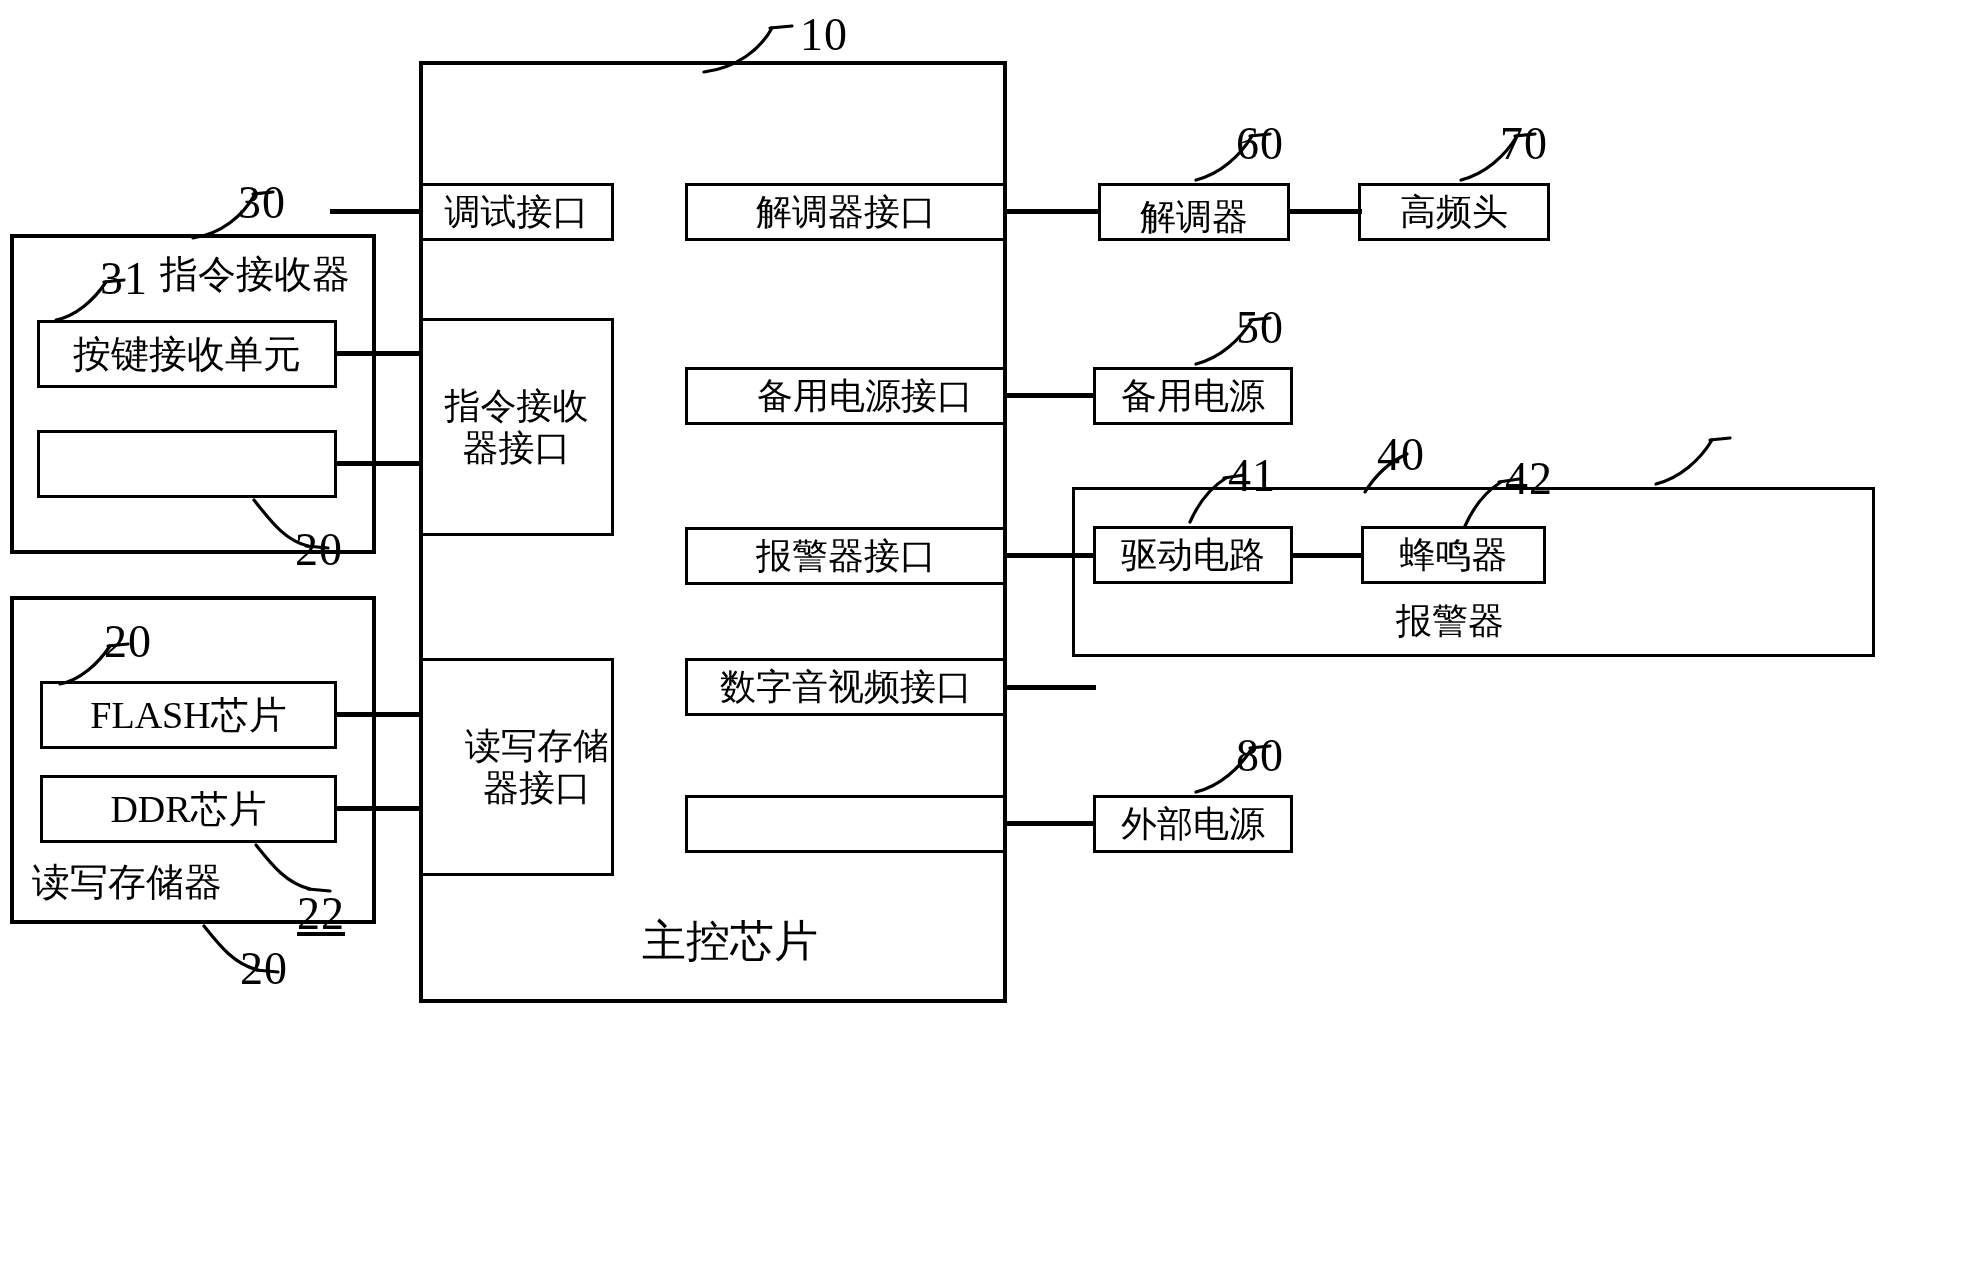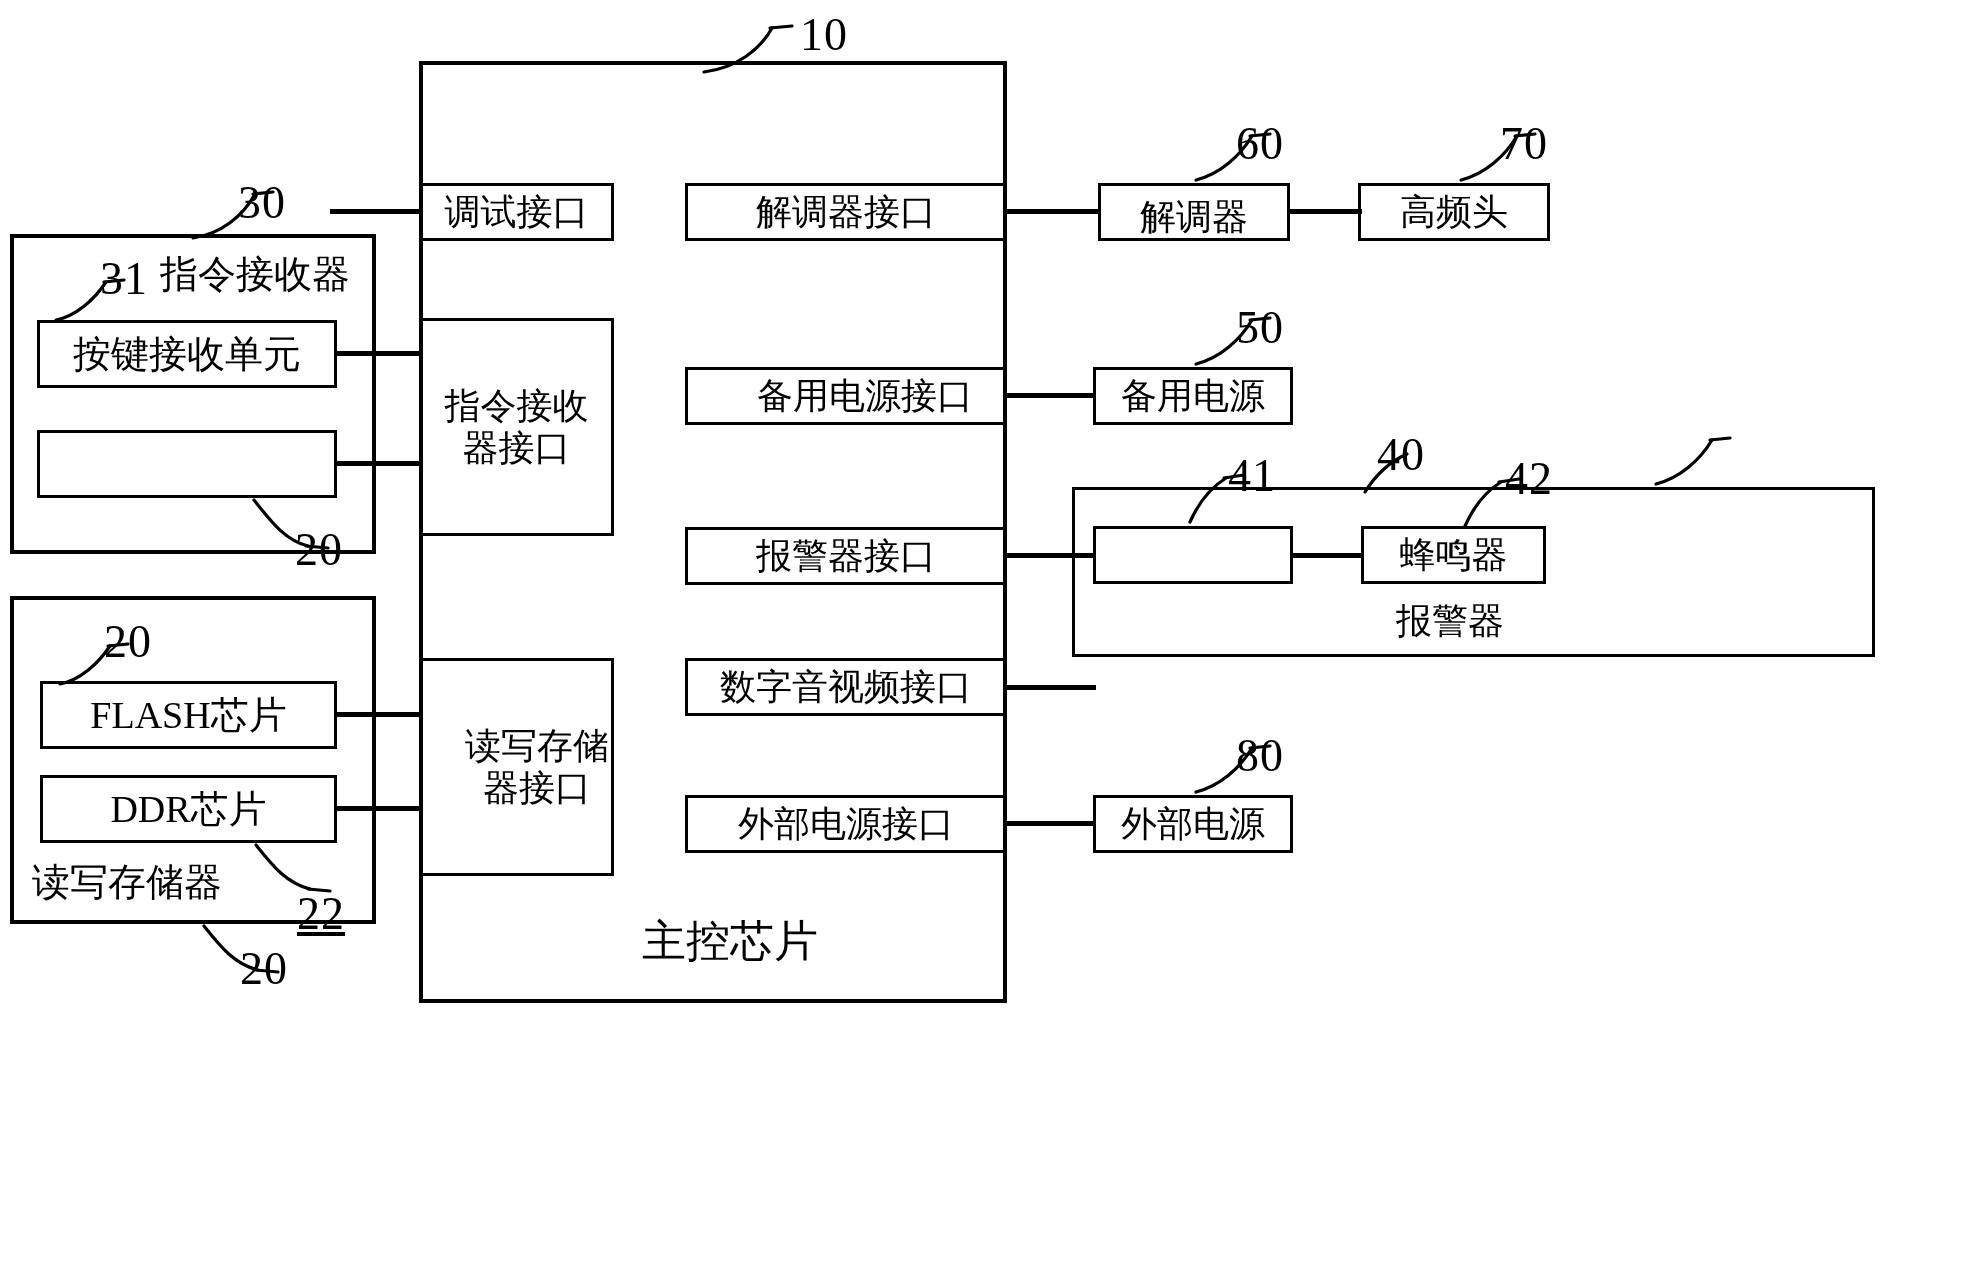--- a/index.html
+++ b/index.html
@@ -94,21 +94,20 @@
   <div class="box thin" style="left:685px; top:367px; width:322px; height:58px;"></div>
   <div class="lbl cn" style="left:685px; top:367px; width:360px; height:58px; font-size:36px;">备用电源接口</div>
 
   <div class="box thin" style="left:685px; top:527px; width:322px; height:58px;"></div>
   <div class="lbl cn" style="left:685px; top:527px; width:322px; height:58px; font-size:36px;">报警器接口</div>
 
   <div class="box thin" style="left:685px; top:658px; width:322px; height:58px;"></div>
   <div class="lbl cn" style="left:685px; top:658px; width:322px; height:58px; font-size:36px;">数字音视频接口</div>
 
   <div class="box thin" style="left:685px; top:795px; width:322px; height:58px;"></div>
-  <div class="lbl cn" style="left:685px; top:795px; width:322px; height:58px; font-size:36px;">外部电源接口</div>
 
   <div class="box" style="left:10px; top:234px; width:366px; height:320px;"></div>
 
   <div class="lbl cn" style="left:160px; top:250px; width:220px; height:48px; font-size:38px; justify-content:flex-start;">指令接收器</div>
 
   <svg class="leader" style="left:185px; top:186px; width:110px; height:60px;">
     <path d="M 8 52 C 36 48, 58 30, 70 8"></path>
     <path d="M 68 8 L 88 6"></path>
   </svg>
   <div class="num" style="left:238px; top:176px;">30</div>
@@ -193,20 +192,21 @@
     <path d="M 30 40 C 40 24, 54 10, 72 2"></path>
   </svg>
 
   <div class="num" style="left:1228px; top:449px;">41</div>
   <svg class="leader" style="left:1168px; top:472px; width:110px; height:52px;">
     <path d="M 22 50 C 30 32, 42 16, 58 6"></path>
     <path d="M 56 6 L 76 3"></path>
   </svg>
 
   <div class="box thin" style="left:1093px; top:526px; width:200px; height:58px;"></div>
+  <div class="lbl cn" style="left:1093px; top:526px; width:200px; height:58px; font-size:36px;">驱动电路</div>
 
   <div class="num" style="left:1505px; top:452px;">42</div>
   <svg class="leader" style="left:1443px; top:476px; width:110px; height:52px;">
     <path d="M 22 50 C 30 32, 42 16, 58 6"></path>
     <path d="M 56 6 L 76 3"></path>
   </svg>
 
   <div class="box thin" style="left:1361px; top:526px; width:185px; height:58px;"></div>
   <div class="lbl cn" style="left:1361px; top:526px; width:185px; height:58px; font-size:36px;">蜂鸣器</div>
 

